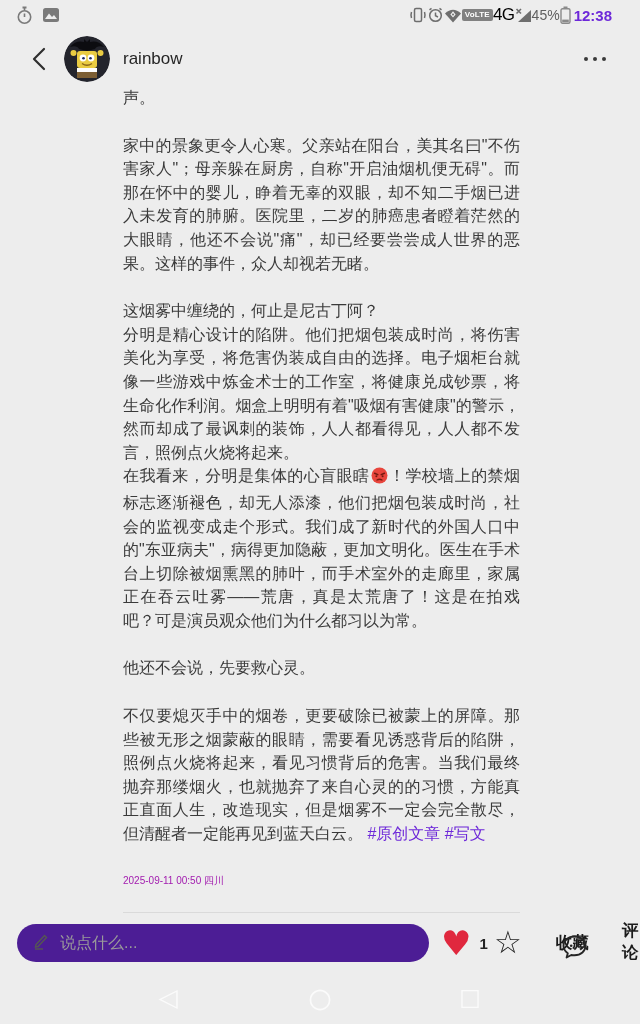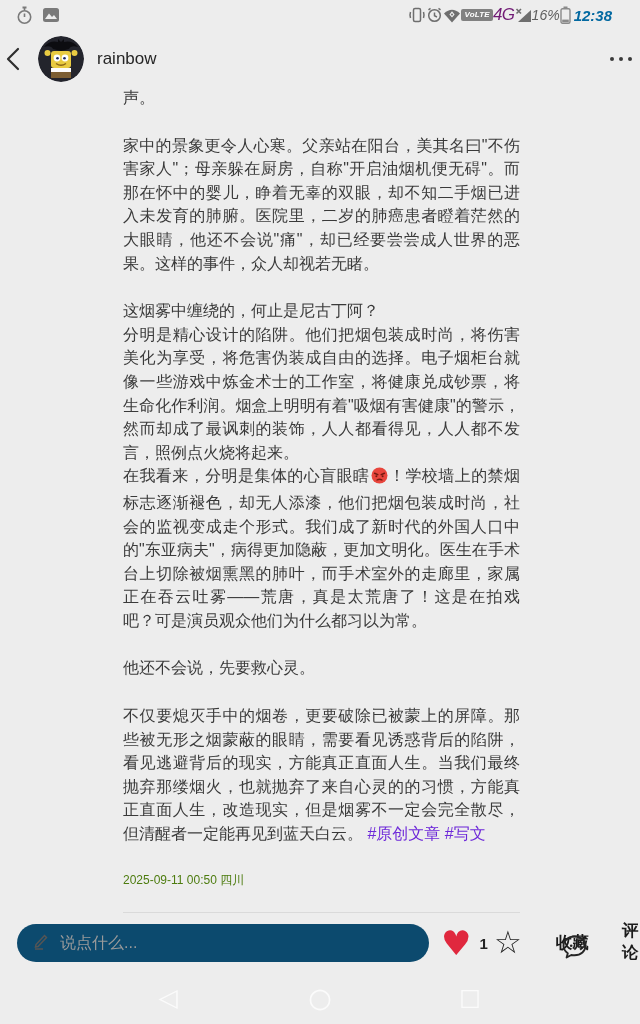--- a/index.html
+++ b/index.html
@@ -4,50 +4,50 @@
 <style>
   html,body{margin:0;padding:0;}
   body{background:#c9c9c9;font-family:"Liberation Sans","DejaVu Sans",sans-serif;}
   .screen{position:relative;width:640px;height:1024px;background:#ededed;overflow:hidden;margin:0 auto;
           font-family:"Liberation Sans","DejaVu Sans",sans-serif;}
 
   
   .status-bar{position:absolute;top:0;left:0;right:0;height:30px;display:flex;align-items:center;
               padding:0 28px 0 16px;box-sizing:border-box;}
   .sb-left{display:flex;align-items:center;gap:9px;}
-  .sb-right{margin-left:auto;display:flex;align-items:center;font-style:italic;}
+  .sb-right{margin-left:auto;display:flex;align-items:center;}
   .sb-right svg,.sb-left svg{display:block;}
   .volte-badge{background:#818181;color:#fff;font-size:8px;font-weight:bold;border-radius:2px;
                padding:2px 3px;line-height:8px;letter-spacing:.2px;}
-  .net-type{font-size:17px;color:#701a75;letter-spacing:-.5px;}
+  .net-type{font-size:17px;color:#000000;letter-spacing:-.5px;}
   .sb-pct{font-size:14px;color:#5f5f5f;}
-  .sb-time{font-size:15px;font-weight:bold;color:#0369a1;margin-left:3px;}
+  .sb-time{font-size:15px;font-weight:bold;color:#6d28d9;margin-left:3px;}
 
   
   .header{position:absolute;top:30px;left:0;right:0;height:58px;display:flex;align-items:center;
-          padding:0 6px;box-sizing:border-box;}
+          padding:0 32px;box-sizing:border-box;}
   .back-btn{width:22px;height:26px;display:flex;align-items:center;cursor:pointer;}
   .avatar{width:46px;height:46px;border-radius:50%;overflow:hidden;margin-left:10px;flex:0 0 auto;}
   .username{margin-left:13px;font-size:17px;color:#262626;}
   .kebab{margin-left:auto;display:flex;gap:5px;padding:6px 2px;cursor:pointer;}
   .kebab i{width:4px;height:4px;border-radius:50%;background:#3a3a3a;display:block;}
 
   
   .article{position:absolute;top:86px;left:123px;width:397px;font-size:16px;line-height:23.6px;
            color:#3a3a3a;text-align:justify;}
   .article p{margin:0 0 24px 0;}
   .pre{white-space:pre-line;margin-top:8px;}
   .emoji{display:inline-block;vertical-align:-3px;margin:0 1px;}
   .tag{color:#6d28d9;text-decoration:none;cursor:pointer;}
-  .timestamp{font-size:12px;color:#4d7c0f;margin-top:-1px;}
+  .timestamp{font-size:10px;color:#a21caf;margin-top:-1px;}
   .divider{height:1px;background:#dadada;margin-top:20px;width:100%;}
 
   
   .comment-bar{position:absolute;top:922px;left:0;right:0;height:44px;}
-  .pill{position:absolute;left:17px;top:2px;width:412px;height:38px;border-radius:19px;background:#0c4a6e;
+  .pill{position:absolute;left:17px;top:2px;width:412px;height:38px;border-radius:19px;background:#4c1d95;
         display:flex;align-items:center;padding:0 14px;box-sizing:border-box;gap:10px;cursor:text;}
   .pill-placeholder{font-size:16px;color:#9a9a9a;}
   .action{position:absolute;top:0;height:42px;display:flex;align-items:center;}
   .act-like{left:441px;}
   .act-fav{left:494px;}
   .act-comment{left:561px;align-items:flex-end;}
   .heart-glyph{font-family:"DejaVu Sans",sans-serif;font-size:34px;line-height:34px;color:#e0283e;}
   .star-glyph{font-family:"DejaVu Sans",sans-serif;font-size:31px;line-height:31px;color:#222;margin-top:-2px;}
   .count{font-size:15px;font-weight:bold;color:#222;margin-left:8px;}
   .act-label{font-size:16.5px;font-weight:bold;color:#1b1b1b;margin-left:22px;padding-left:12px;}
@@ -112,21 +112,21 @@
           </svg>
         </span>
       <span class="volte-badge">VoLTE</span>
       <span class="net-type">4G</span>
       <span>
           <svg width="17" height="16" viewBox="0 0 17 16">
             <polygon points="3,15 16,15 16,3" fill="#6e6e6e"></polygon>
             <path d="M1.5,2 L6,6.5 M6,2 L1.5,6.5" stroke="#6e6e6e" stroke-width="1.6"></path>
           </svg>
         </span>
-      <span class="sb-pct">16%</span>
+      <span class="sb-pct">45%</span>
       <span>
           <svg width="11" height="18" viewBox="0 0 11 18">
             <rect x="3.5" y="0.5" width="4" height="2" fill="#8a8a8a"></rect>
             <rect x="1" y="2.8" width="9" height="14.4" rx="1.5" fill="none" stroke="#8a8a8a" stroke-width="1.4"></rect>
             <rect x="2.2" y="13.6" width="6.6" height="2.6" fill="#8a8a8a"></rect>
           </svg>
         </span>
       <span class="sb-time">12:38</span>
     </div>
   </div>
@@ -172,21 +172,21 @@
     <p><span class="pre">这烟雾中缠绕的，何止是尼古丁阿？
 分明是精心设计的陷阱。他们把烟包装成时尚，将伤害美化为享受，将危害伪装成自由的选择。电子烟柜台就像一些游戏中炼金术士的工作室，将健康兑成钞票，将生命化作利润。烟盒上明明有着"吸烟有害健康"的警示，然而却成了最讽刺的装饰，人人都看得见，人人都不发言，照例点火烧将起来。
 在我看来，分明是集体的心盲眼瞎</span><span class="emoji"><svg width="17" height="17" viewBox="0 0 17 17">
             <circle cx="8.5" cy="8.5" r="8" fill="#e8453c"></circle>
             <path d="M3.6,6.2 L6.8,7.6 M13.4,6.2 L10.2,7.6" stroke="#731910" stroke-width="1.5" stroke-linecap="round"></path>
             <circle cx="5.4" cy="9.2" r="1" fill="#731910"></circle>
             <circle cx="11.6" cy="9.2" r="1" fill="#731910"></circle>
             <path d="M6,13 Q8.5,11.6 11,13" stroke="#731910" stroke-width="1.4" fill="none" stroke-linecap="round"></path>
           </svg></span><span>！学校墙上的禁烟标志逐渐褪色，却无人添漆，他们把烟包装成时尚，社会的监视变成走个形式。我们成了新时代的外国人口中的"东亚病夫"，病得更加隐蔽，更加文明化。医生在手术台上切除被烟熏黑的肺叶，而手术室外的走廊里，家属正在吞云吐雾——荒唐，真是太荒唐了！这是在拍戏吧？可是演员观众他们为什么都习以为常。</span></p>
     <p>他还不会说，先要救心灵。</p>
-    <p><span>不仅要熄灭手中的烟卷，更要破除已被蒙上的屏障。那些被无形之烟蒙蔽的眼睛，需要看见诱惑背后的陷阱，看见逃避背后的现实，方能真正直面人生。当我们最终抛弃那缕烟火，也就抛弃了来自心灵的的习惯，方能真正直面人生，改造现实，但是烟雾不一定会完全散尽，但清醒者一定能再见到蓝天白云。</span> <a class="tag">#原创文章</a> <a class="tag">#写文</a></p>
+    <p><span>不仅要熄灭手中的烟卷，更要破除已被蒙上的屏障。那些被无形之烟蒙蔽的眼睛，需要看见诱惑背后的陷阱，照例点火烧将起来，看见习惯背后的危害。当我们最终抛弃那缕烟火，也就抛弃了来自心灵的的习惯，方能真正直面人生，改造现实，但是烟雾不一定会完全散尽，但清醒者一定能再见到蓝天白云。</span> <a class="tag">#原创文章</a> <a class="tag">#写文</a></p>
     <div class="timestamp">2025-09-11 00:50 四川</div>
     <div class="divider"></div>
   </div>
 
   <div class="comment-bar">
     <div class="pill">
       <span><svg width="19" height="19" viewBox="0 0 19 19">
             <g stroke="#555" stroke-width="1.5" fill="none">
               <path d="M5,12.5 L13.5,3.5 L15.5,5.5 L7,14.5 L4.5,15 Z"></path>
               <line x1="4" y1="17" x2="12" y2="17"></line>

